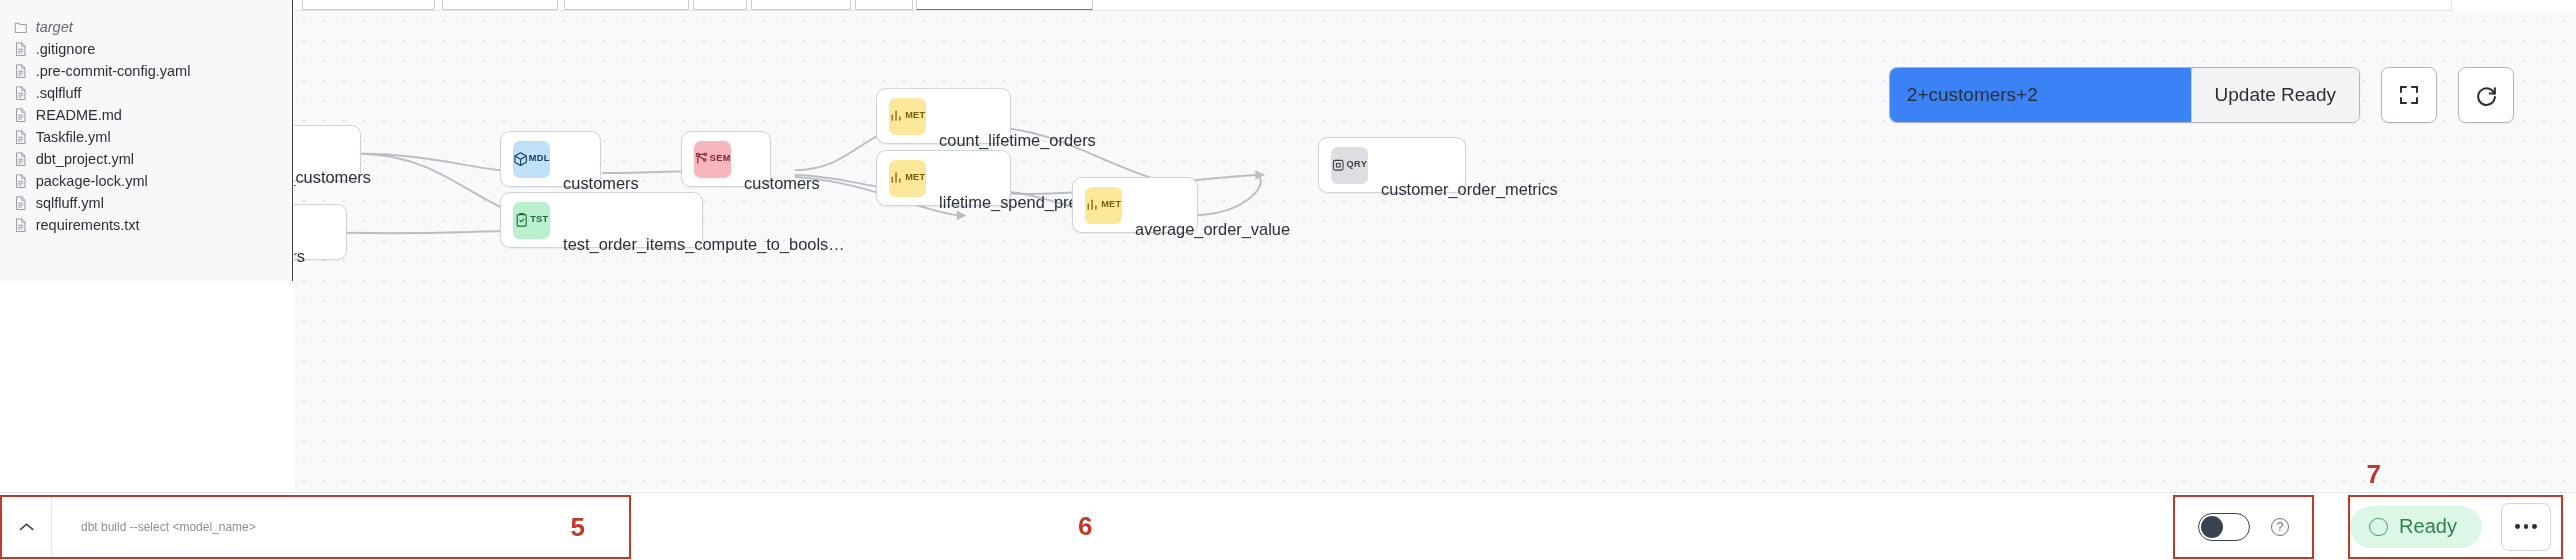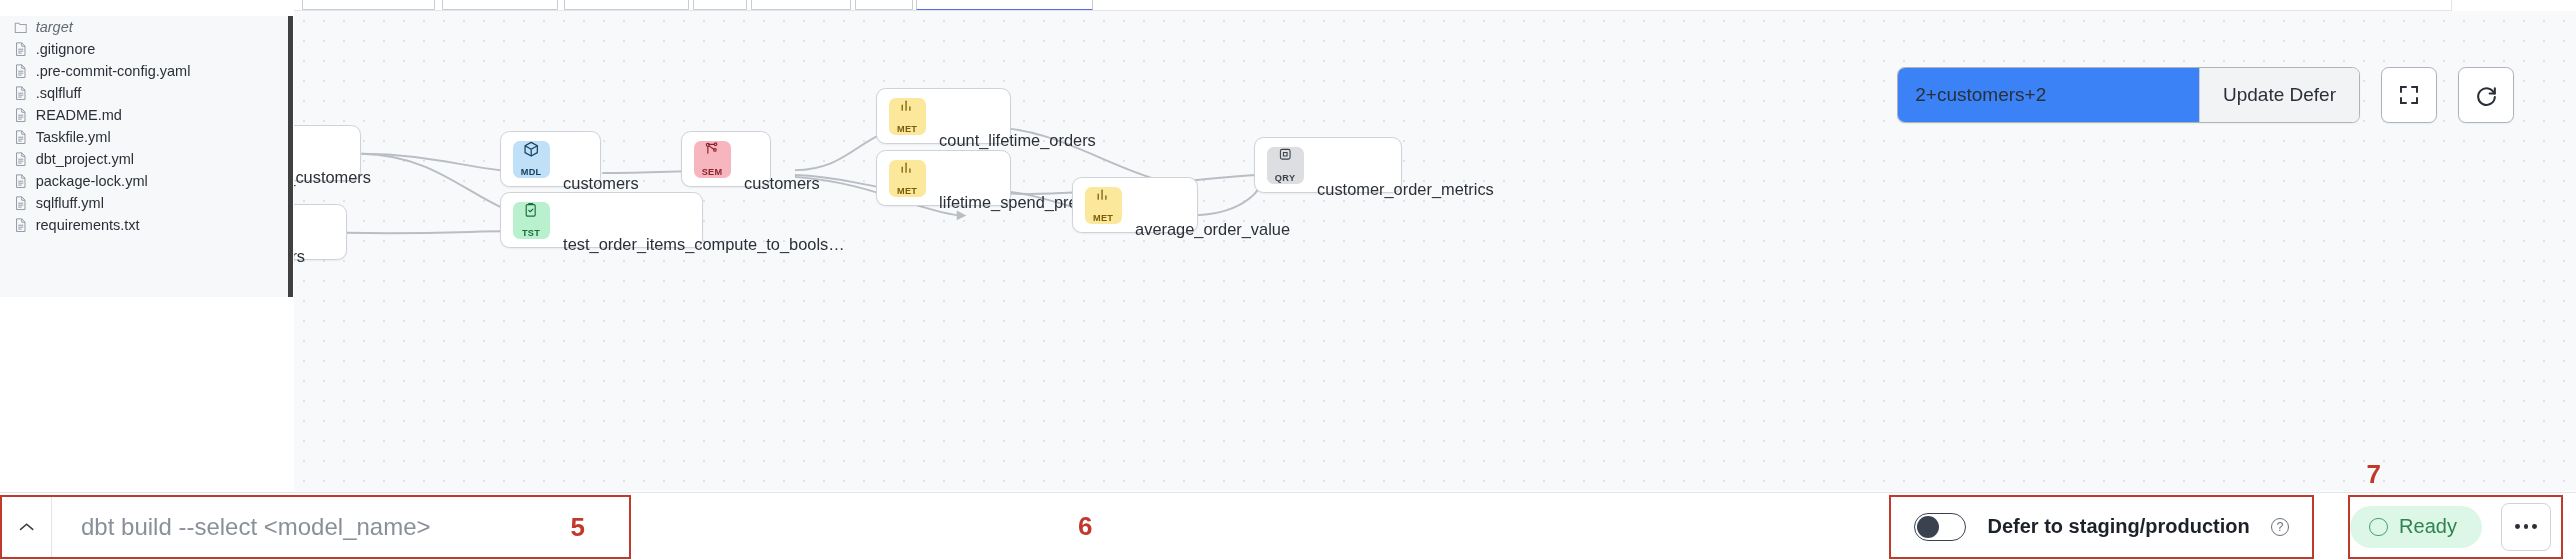--- a/index.html
+++ b/index.html
@@ -6,25 +6,25 @@
   html, body {
     width: 2576px; height: 561px;
     font-family: "Liberation Sans", sans-serif;
     background: #ffffff;
     overflow: hidden;
   }
   #app { position: relative; width: 2576px; height: 561px; }
 
   
   #explorer {
-    position: absolute; left: 0; top: 16px;
+    position: absolute; left: 0; top: 0;
     width: 293px; height: 281px;
     background: #f7f8fa;
-    border-right: 5px solid #404040;
-    padding-top: 0px;
+    border-right: 1px solid #404040;
+    padding-top: 16px;
     overflow: hidden;
   }
   .file-row {
     display: flex; align-items: center;
     height: 22px;
     padding-left: 13.5px;
     gap: 8.7px;
     color: #2b3038;
     font-size: 14.5px;
     white-space: nowrap;
@@ -110,22 +110,22 @@
     border-radius: 9.6px;
     height: 56px;
     padding: 0 17.3px 0 11.6px;
     gap: 13.5px;
     box-shadow: 0 1px 1.9px rgba(17,20,24,.06);
     z-index: 4;
   }
   .badge {
     width: 37px; height: 37px; flex: 0 0 37px;
     border-radius: 6.7px;
-    display: flex; flex-direction: column;
-    align-items: center; justify-content: space-between;
+    display: flex; flex-direction: row;
+    align-items: center; justify-content: center;
     gap: 1px;
   }
   .badge .bg { font-size: 9.2px; font-weight: bold; letter-spacing: 0.3px; line-height: 1; }
   .node-label { font-size: 16.4px; color: #2b3038; white-space: nowrap; margin-top: 48px; }
   svg.edges { position: absolute; left: 0; top: 10.6px; z-index: 2; }
 
   
   #bottombar {
     position: absolute; left: 0; bottom: 0;
     width: 2576px; height: 69px;
@@ -141,21 +141,21 @@
     background: #fff;
   }
   #chevron-btn {
     width: 50px; height: 100%;
     display: flex; align-items: center; justify-content: center;
     border-right: 1px solid #e3e5e8;
     cursor: pointer; color: #3a3f47; font-size: 19px;
   }
   #cmd-text {
     flex: 1; padding-left: 29px;
-    color: #8a9099; font-size: 24px; white-space: nowrap;
+    color: #8a9099; font-size: 12px; white-space: nowrap;
   }
   .marker {
     color: #c0392b; font-size: 26px; font-weight: bold;
     font-family: "Liberation Sans", sans-serif;
   }
   #cmd-marker { position: absolute; right: 44px; top: 50%; transform: translateY(-50%); }
 
   #defer-group {
     position: absolute; right: 262px; top: 1.9px;
     height: 64px; display: flex; align-items: center;
@@ -433,35 +433,35 @@
         <svg width="15.4" height="15.4" viewBox="0 0 24 24" fill="none" stroke="#7a5d0b" stroke-width="2" stroke-linecap="round">
           <path d="M5 19V11"></path>
             <path d="M11 19V5"></path>
             <path d="M17 19V14"></path>
         </svg>
         <span class="bg" style="color:#7a5d0b">MET</span>
       </span>
       <span class="node-label">average_order_value</span>
     </div>
 
-    <div class="node" style="left:960px;top:137px;width:148px;">
+    <div class="node" style="left:1024px;top:137px;width:148px;">
       <span class="badge" style="background:#dcdee1">
         <svg width="14.5" height="14.5" viewBox="0 0 24 24" fill="none" stroke="#3d434b" stroke-width="1.8">
           <rect x="4" y="4" width="16" height="16" rx="3"></rect>
             <path d="M9 9h6v6H9z"></path>
         </svg>
         <span class="bg" style="color:#3d434b">QRY</span>
       </span>
       <span class="node-label">customer_order_metrics</span>
     </div>
 
     <div id="graph-controls">
       <div class="combo">
         <input id="graph-input" type="text" value="2+customers+2" style="">
-        <button id="update-graph">Update Defer</button>
+        <button id="update-graph">Update Ready</button>
       </div>
       <button class="icon-btn">
         <svg width="24" height="24" viewBox="0 0 24 24" fill="none" stroke="#2b3038" stroke-width="2" stroke-linecap="round">
           <path d="M4 9V4h5"></path>
             <path d="M20 9V4h-5"></path>
             <path d="M4 15v5h5"></path>
             <path d="M20 15v5h-5"></path>
         </svg>
       </button>
       <button class="icon-btn">
@@ -484,21 +484,20 @@
       <div id="cmd-text">dbt build --select &lt;model_name&gt;</div>
       <span id="cmd-marker" class="marker">5</span>
     </div>
 
     <span id="marker6" class="marker">6</span>
 
     <div id="defer-group" class="hl">
       <div class="toggle">
         <span class="knob"></span>
       </div>
-      <span id="defer-label">Defer to staging/production</span>
       <span class="qmark">?</span>
     </div>
 
     <span id="marker7" class="marker">7</span>
 
     <div id="status-group" class="hl">
       <div id="ready-badge">
         <span class="ring"></span>
         <span>Ready</span>
       </div>

